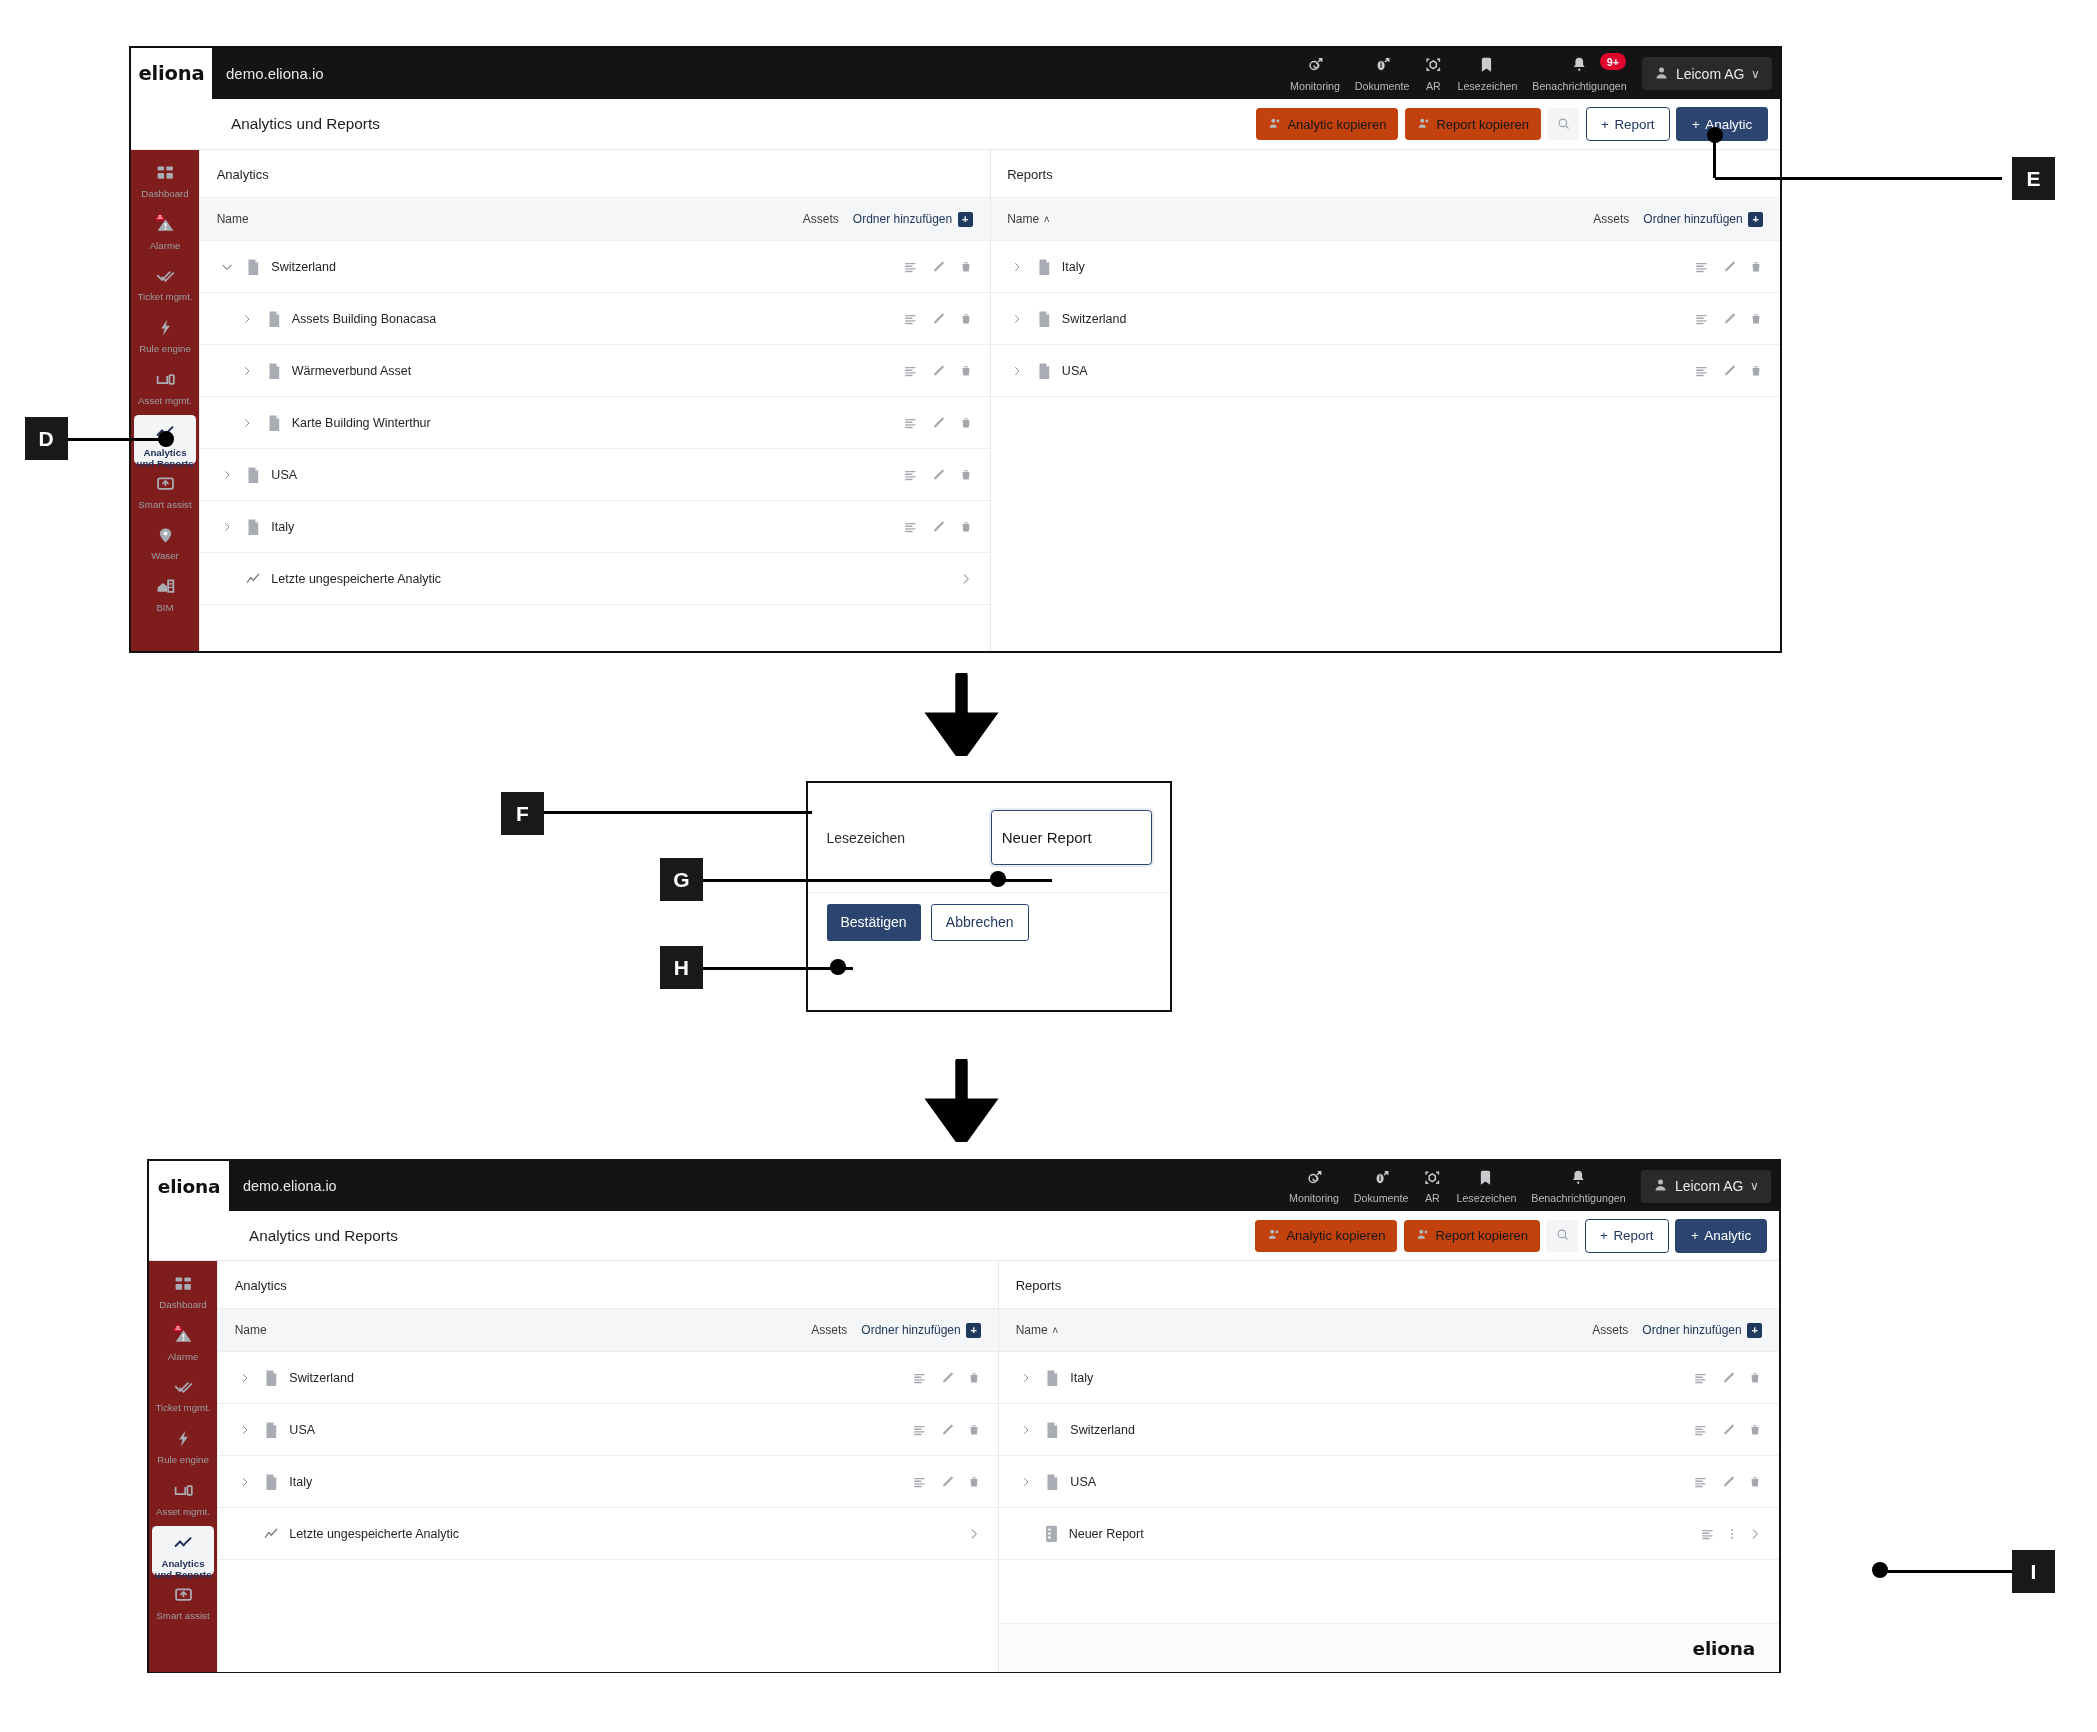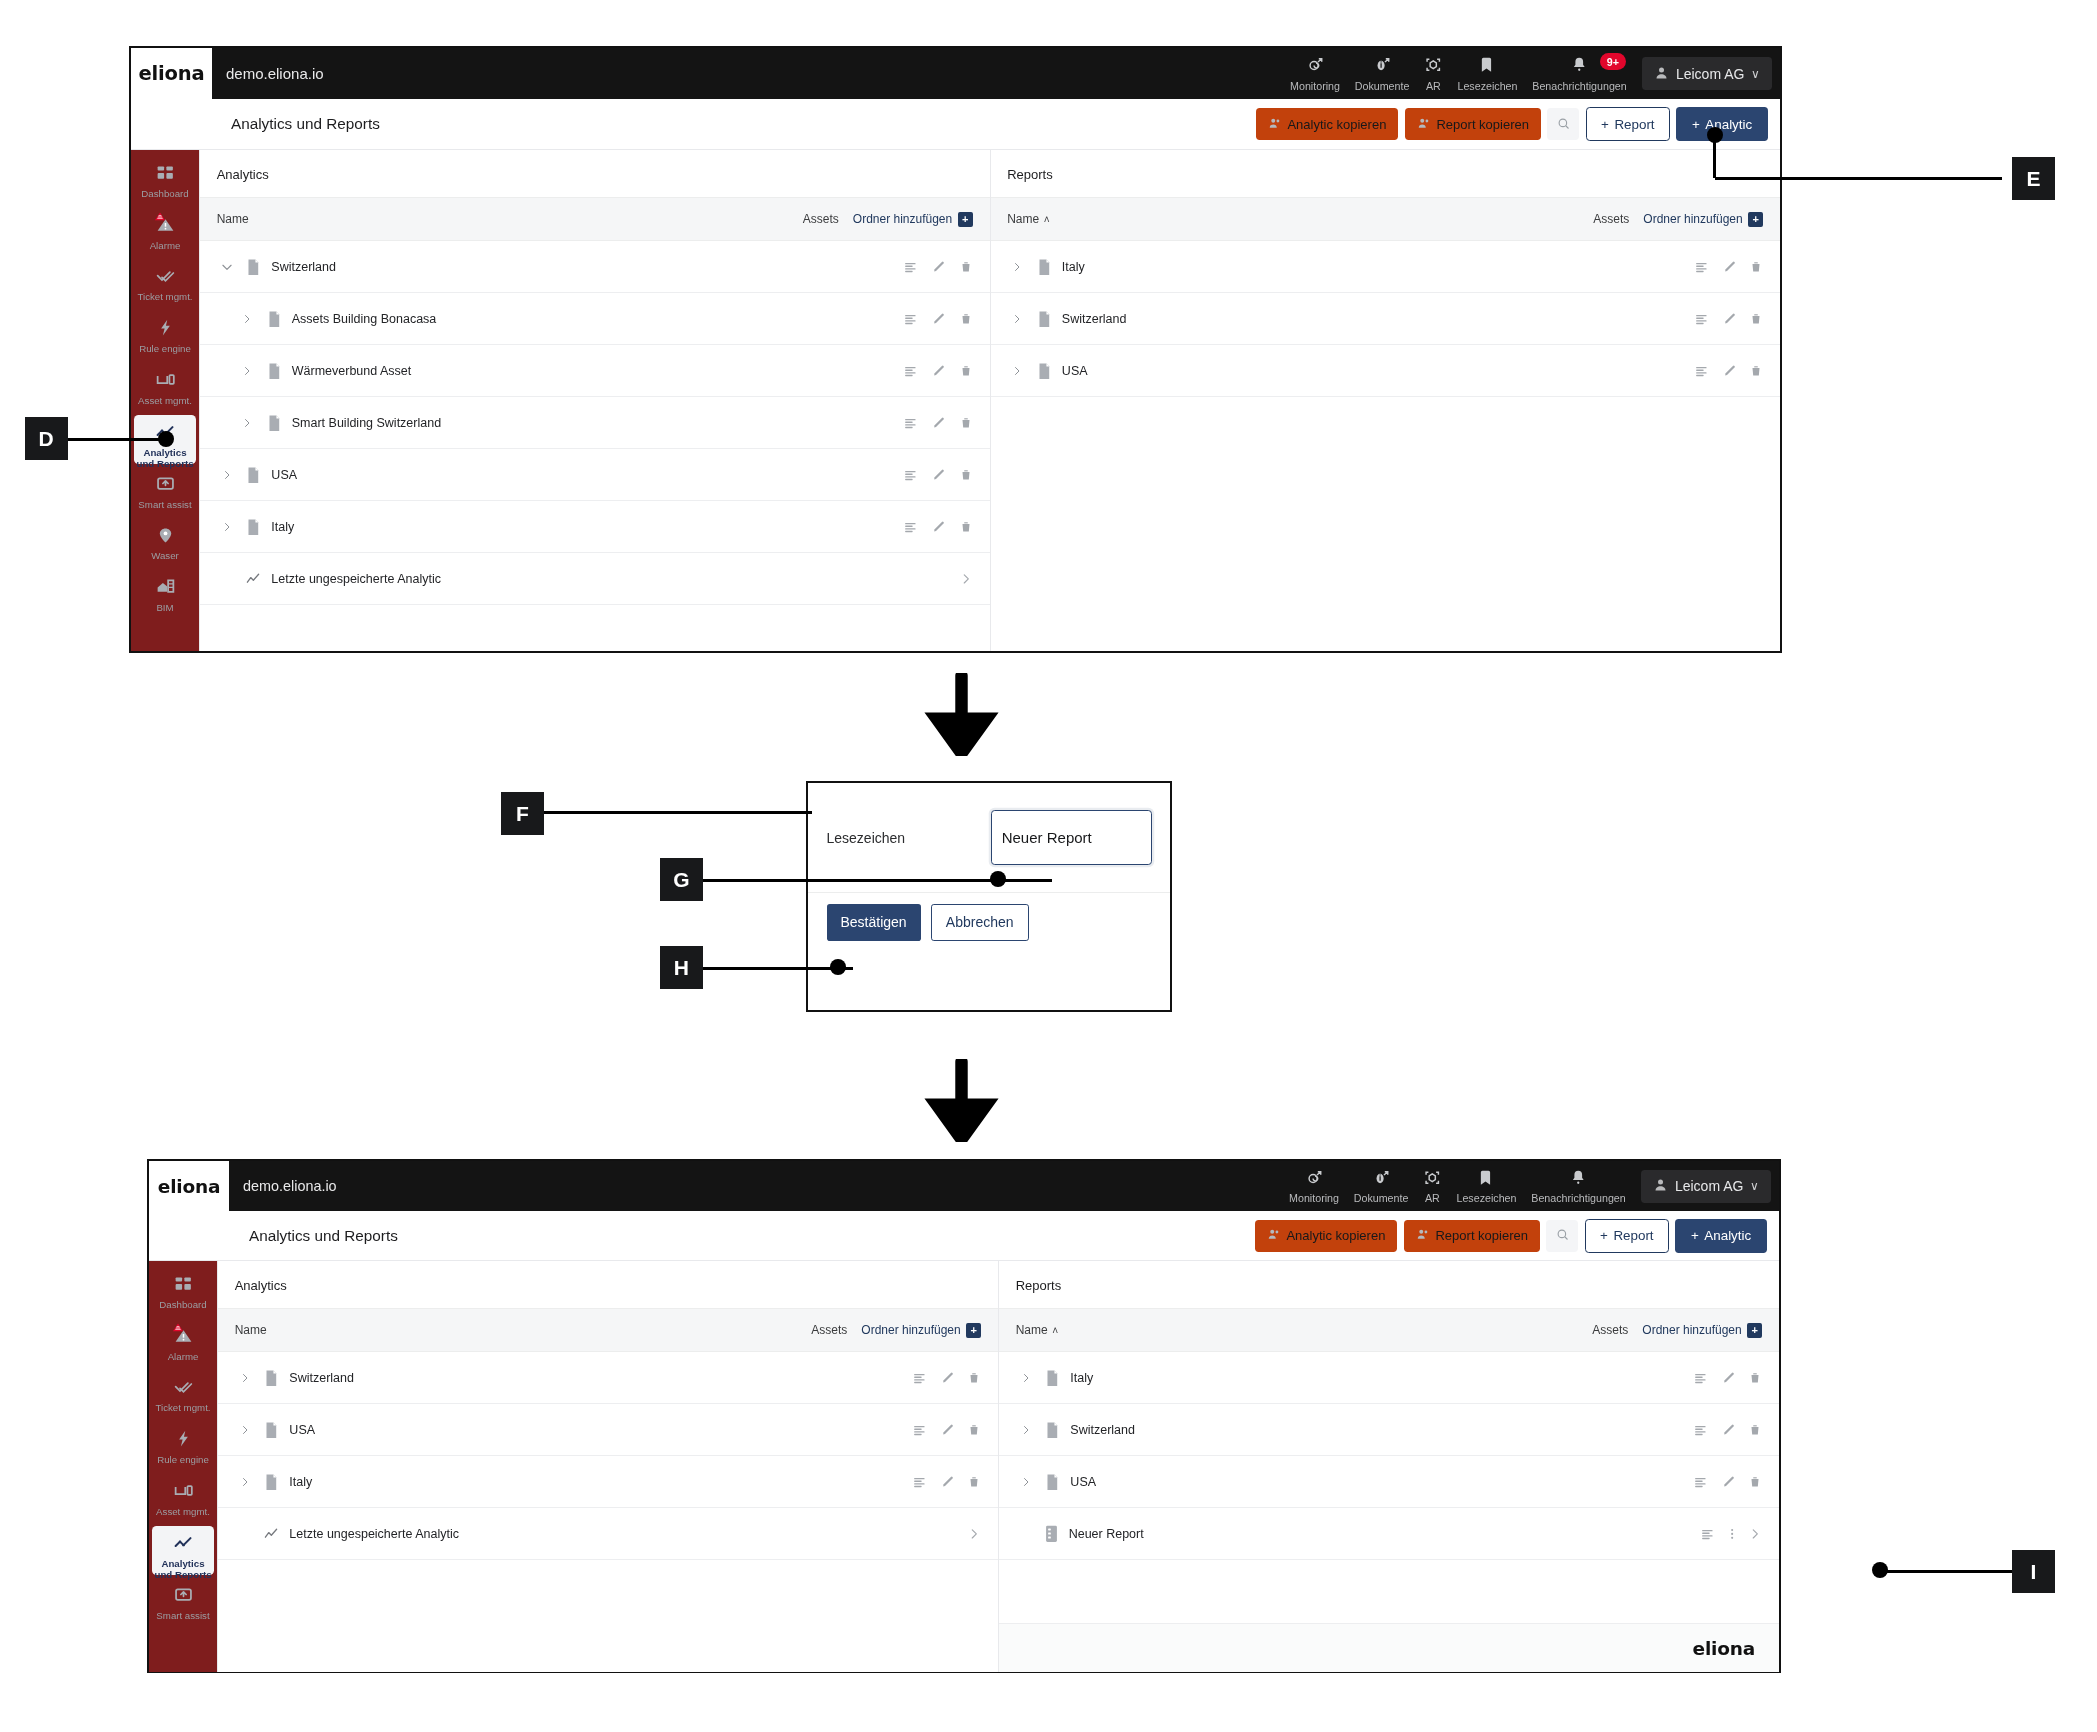--- a/index.html
+++ b/index.html
@@ -433,21 +433,21 @@
                     <path d="M9 5l7 7-7 7" fill="none" stroke="#8e9297" stroke-width="2" stroke-linecap="round" stroke-linejoin="round"></path>
                   </svg>
                 </div>
                 <div class="nm">
                   <span style="margin-left: 8.3px; margin-right: 9.3px; display: flex;">
                     <svg width="16.7" height="18.5" viewBox="0 0 24 26">
                       <path d="M5 2h10l4 4v18H5z" fill="#a9adb3"></path>
                       <path d="M15 2v4h4z" fill="#fff"></path>
                     </svg>
                   </span>
-                  <span style="font-size: 12.5px;">Smart Building Switzerland</span>
+                  <span style="font-size: 12.5px;">Karte Building Winterthur</span>
                 </div>
                 <div style="width: 97px;"></div>
                 <div class="acts" style="width: 134px; gap: 12px;">
                   <span style="display: flex;">
                     <svg width="16.7" height="14" viewBox="0 0 24 24">
                       <g fill="#a4a8ad">
                         <rect x="3" y="5" width="18" height="2.4" rx="1"></rect>
                         <rect x="3" y="9.5" width="13" height="2.4" rx="1"></rect>
                         <rect x="3" y="14" width="18" height="2.4" rx="1"></rect>
                         <rect x="3" y="18.5" width="13" height="2.4" rx="1"></rect>

